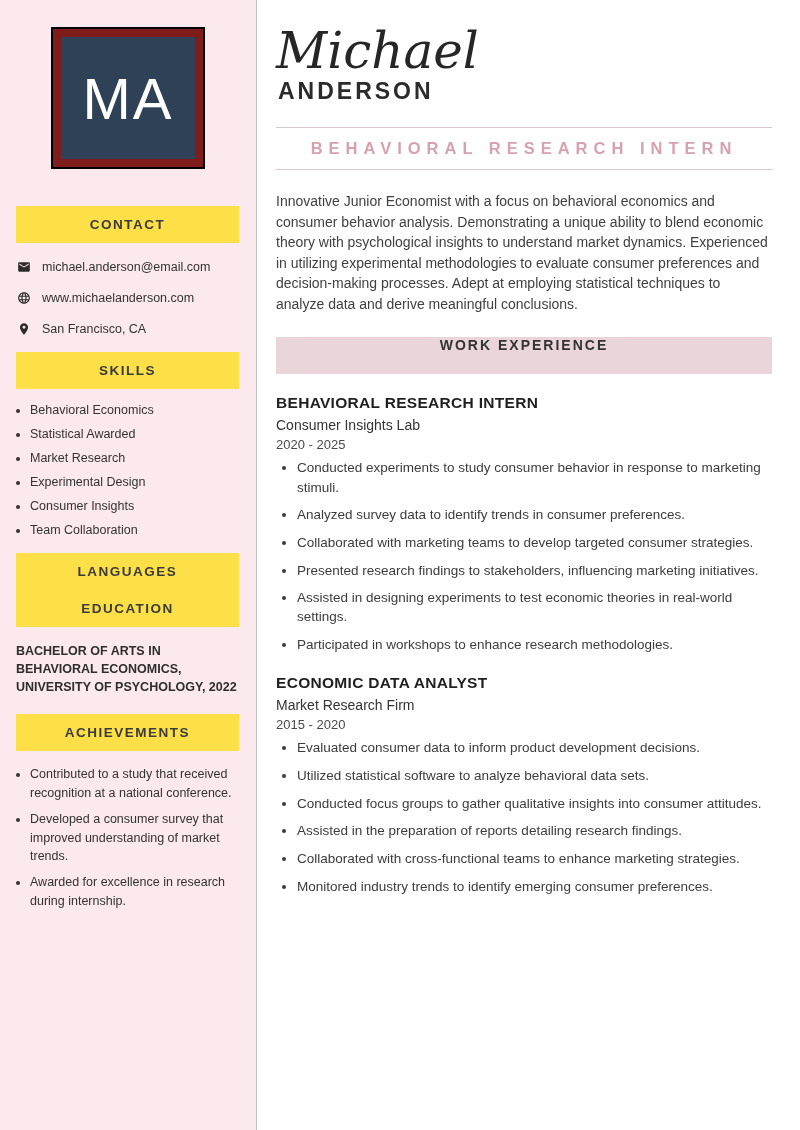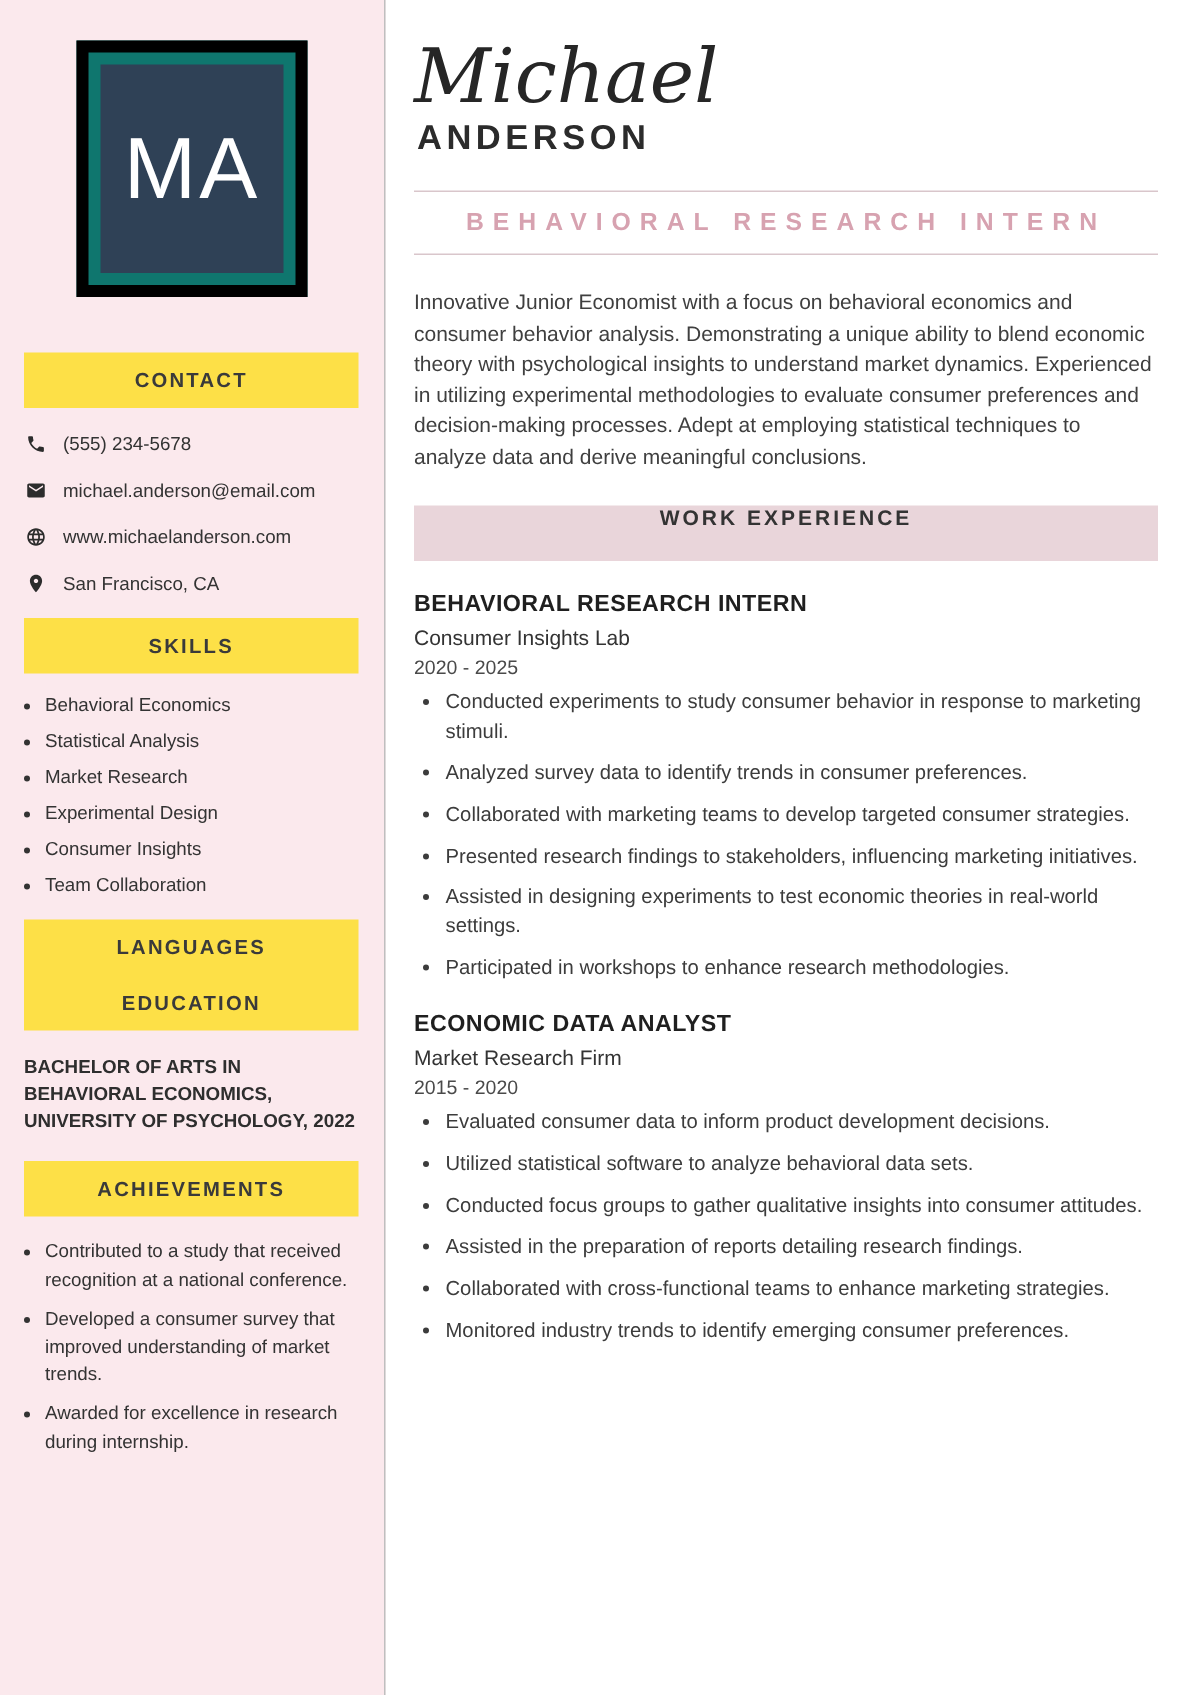--- a/index.html
+++ b/index.html
@@ -9,22 +9,22 @@
     width:800px; height:1130px; display:flex; overflow:hidden; background:#ffffff;
   }
 
   
   .sidebar {
     width:257px; min-width:257px; height:100%;
     background:#fbe9ed; border-right:1px solid #bfbfbf;
     padding-top:27px;
   }
   .avatar-frame {
-    width:154px; height:171px; margin:0 auto;
-    background:#0f766e; border:8px solid #000000;
+    width:154px; height:142px; margin:0 auto;
+    background:#7f1d1d; border:2px solid #000000;
     padding:8px; display:flex;
   }
   .avatar-box {
     flex:1; background:#2f4156; display:flex; align-items:center; justify-content:center;
   }
   .avatar-initials {
     color:#ffffff; font-size:58px; font-weight:400; letter-spacing:2px;
   }
   .side-band {
     margin:0 17px 0 16px; height:37px; background:#fde047;
@@ -90,28 +90,20 @@
       </div>
     </div>
 
     <div class="side-band first">
       <span>CONTACT</span>
     </div>
     <div class="contact-list">
       <div class="contact-item">
         <span class="cicon">
           <svg viewBox="0 0 24 24">
-              <path d="M6.62 10.79c1.44 2.83 3.76 5.14 6.59 6.59l2.2-2.2c.27-.27.67-.36 1.02-.24 1.12.37 2.33.57 3.57.57.55 0 1 .45 1 1V20c0 .55-.45 1-1 1-9.39 0-17-7.61-17-17 0-.55.45-1 1-1h3.5c.55 0 1 .45 1 1 0 1.25.2 2.45.57 3.57.11.35.03.74-.25 1.02l-2.2 2.2z"></path>
-            </svg>
-        </span>
-        <span class="ctext">(555) 234-5678</span>
-      </div>
-      <div class="contact-item">
-        <span class="cicon">
-          <svg viewBox="0 0 24 24">
               <path d="M20 4H4c-1.1 0-2 .9-2 2v12c0 1.1.9 2 2 2h16c1.1 0 2-.9 2-2V6c0-1.1-.9-2-2-2zm0 4l-8 5-8-5V6l8 5 8-5v2z"></path>
             </svg>
         </span>
         <span class="ctext">michael.anderson@email.com</span>
       </div>
       <div class="contact-item">
         <span class="cicon">
           <svg viewBox="0 0 24 24">
               <path d="M11.99 2C6.47 2 2 6.48 2 12s4.47 10 9.99 10C17.52 22 22 17.52 22 12S17.52 2 11.99 2zm6.93 6h-2.95c-.32-1.25-.78-2.45-1.38-3.56 1.84.63 3.37 1.91 4.33 3.56zM12 4.04c.83 1.2 1.48 2.53 1.91 3.96h-3.82c.43-1.43 1.08-2.76 1.91-3.96zM4.26 14C4.1 13.36 4 12.69 4 12s.1-1.36.26-2h3.38c-.08.66-.14 1.32-.14 2 0 .68.06 1.34.14 2H4.26zm.82 2h2.95c.32 1.25.78 2.45 1.38 3.56-1.84-.63-3.37-1.9-4.33-3.56zm2.95-8H5.08c.96-1.66 2.49-2.93 4.33-3.56C8.81 5.55 8.35 6.75 8.03 8zM12 19.96c-.83-1.2-1.48-2.53-1.91-3.96h3.82c-.43 1.43-1.08 2.76-1.91 3.96zM14.34 14H9.66c-.09-.66-.16-1.32-.16-2 0-.68.07-1.35.16-2h4.68c.09.65.16 1.32.16 2 0 .68-.07 1.34-.16 2zm.25 5.56c.6-1.11 1.06-2.31 1.38-3.56h2.95c-.96 1.65-2.49 2.93-4.33 3.56zM16.36 14c.08-.66.14-1.32.14-2 0-.68-.06-1.34-.14-2h3.38c.16.64.26 1.31.26 2s-.1 1.36-.26 2h-3.38z"></path>
             </svg>
@@ -126,21 +118,21 @@
         </span>
         <span class="ctext">San Francisco, CA</span>
       </div>
     </div>
 
     <div class="side-band">
       <span>SKILLS</span>
     </div>
     <ul class="side-list">
       <li>Behavioral Economics</li>
-      <li>Statistical Analysis</li>
+      <li>Statistical Awarded</li>
       <li>Market Research</li>
       <li>Experimental Design</li>
       <li>Consumer Insights</li>
       <li>Team Collaboration</li>
     </ul>
 
     <div class="side-band">
       <span>LANGUAGES</span>
     </div>
 

